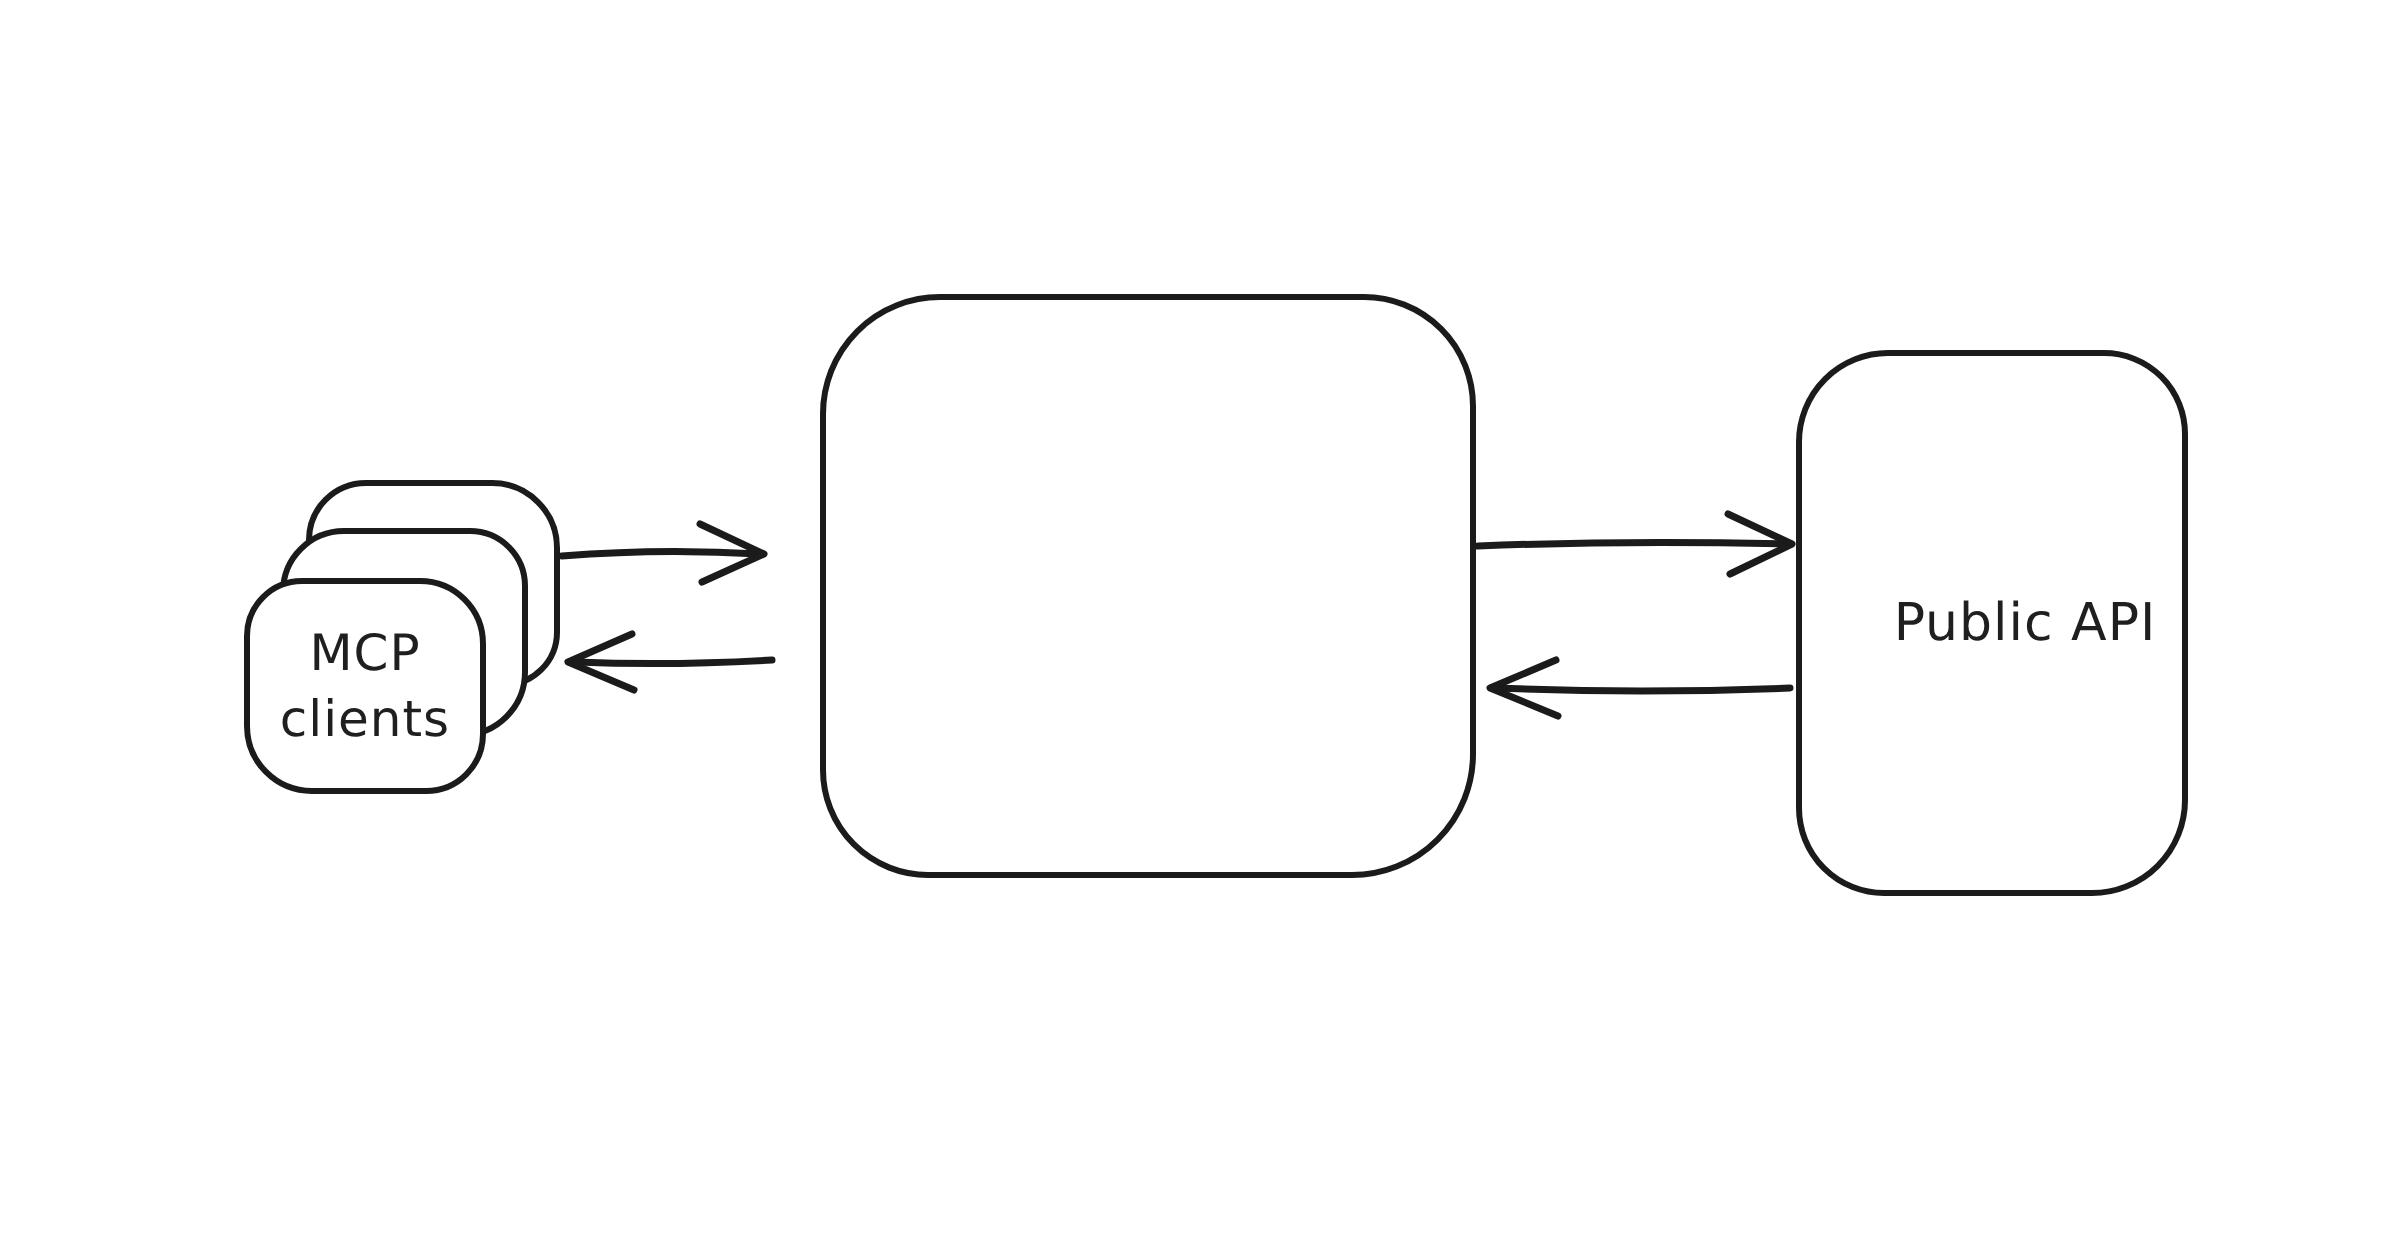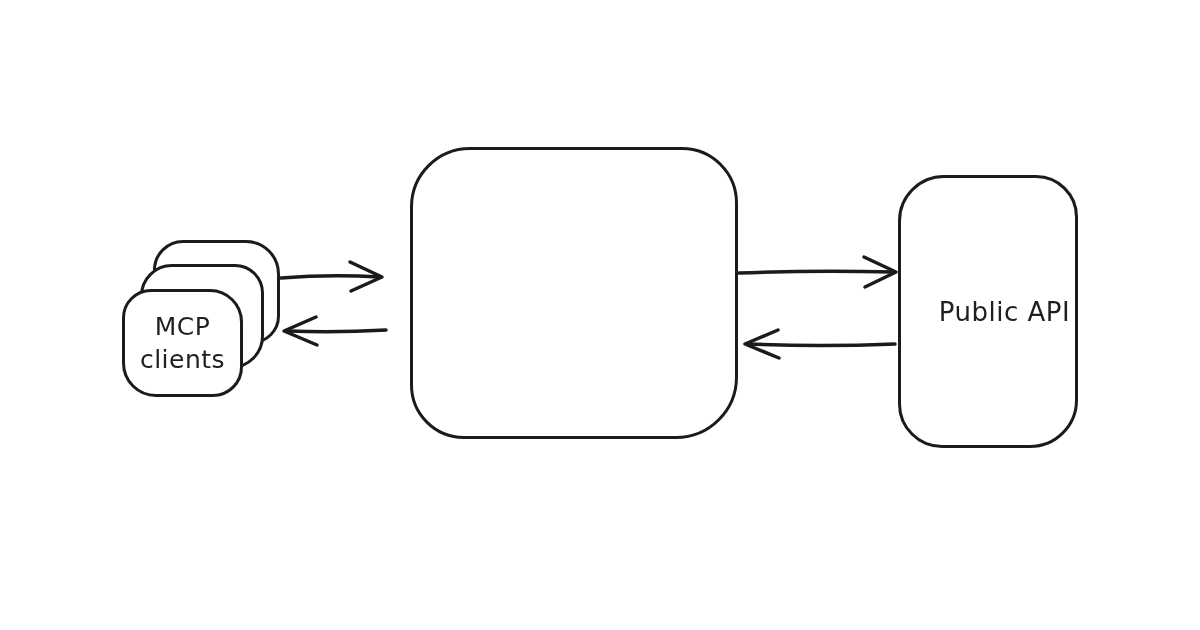--- a/index.html
+++ b/index.html
@@ -30,21 +30,21 @@
   .clients-front { left: 122px; top: 289px; width: 121px; height: 108px;
                    border-radius: 29px 33px 30px 34px; z-index: 3; justify-content: center; }
   .clients-front .label { font-size: 25px; line-height: 1.34; width: 100px; }
   
   .server-back  { left: 410px; top: 147px; width: 328px; height: 292px;
                   border-radius: 60px 56px 62px 54px; z-index: 1; }
   .server-front { left: 385px; top: 165px; width: 333px; height: 297px;
                   border-radius: 56px 62px 55px 60px; z-index: 2; }
   .server-front .label { font-size: 26px; }
   
-  .api-card { left: 898px; top: 175px; width: 180px; height: 273px;
+  .api-card { left: 898px; top: 175px; width: 196px; height: 273px;
               border-radius: 46px 42px 48px 44px; z-index: 1; padding-left: 33px; }
   .api-card .label { font-size: 26px; width: 160px; }
   .label { letter-spacing: 0.5px; }
   .arrows {
     position: absolute;
     left: 0; top: 0;
     width: 1200px; height: 630px;
     z-index: 4;
     pointer-events: none;
   }

